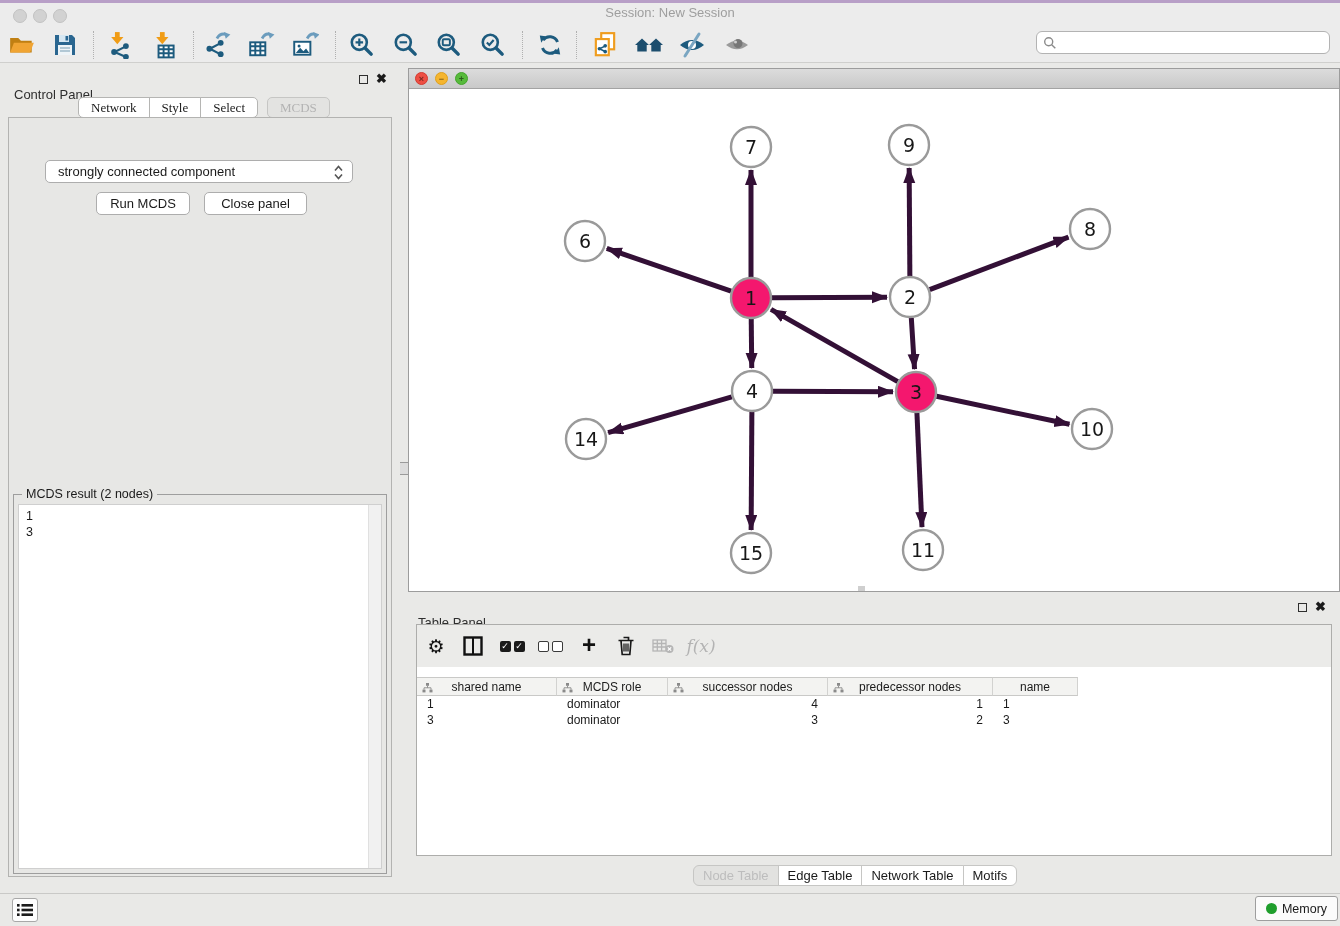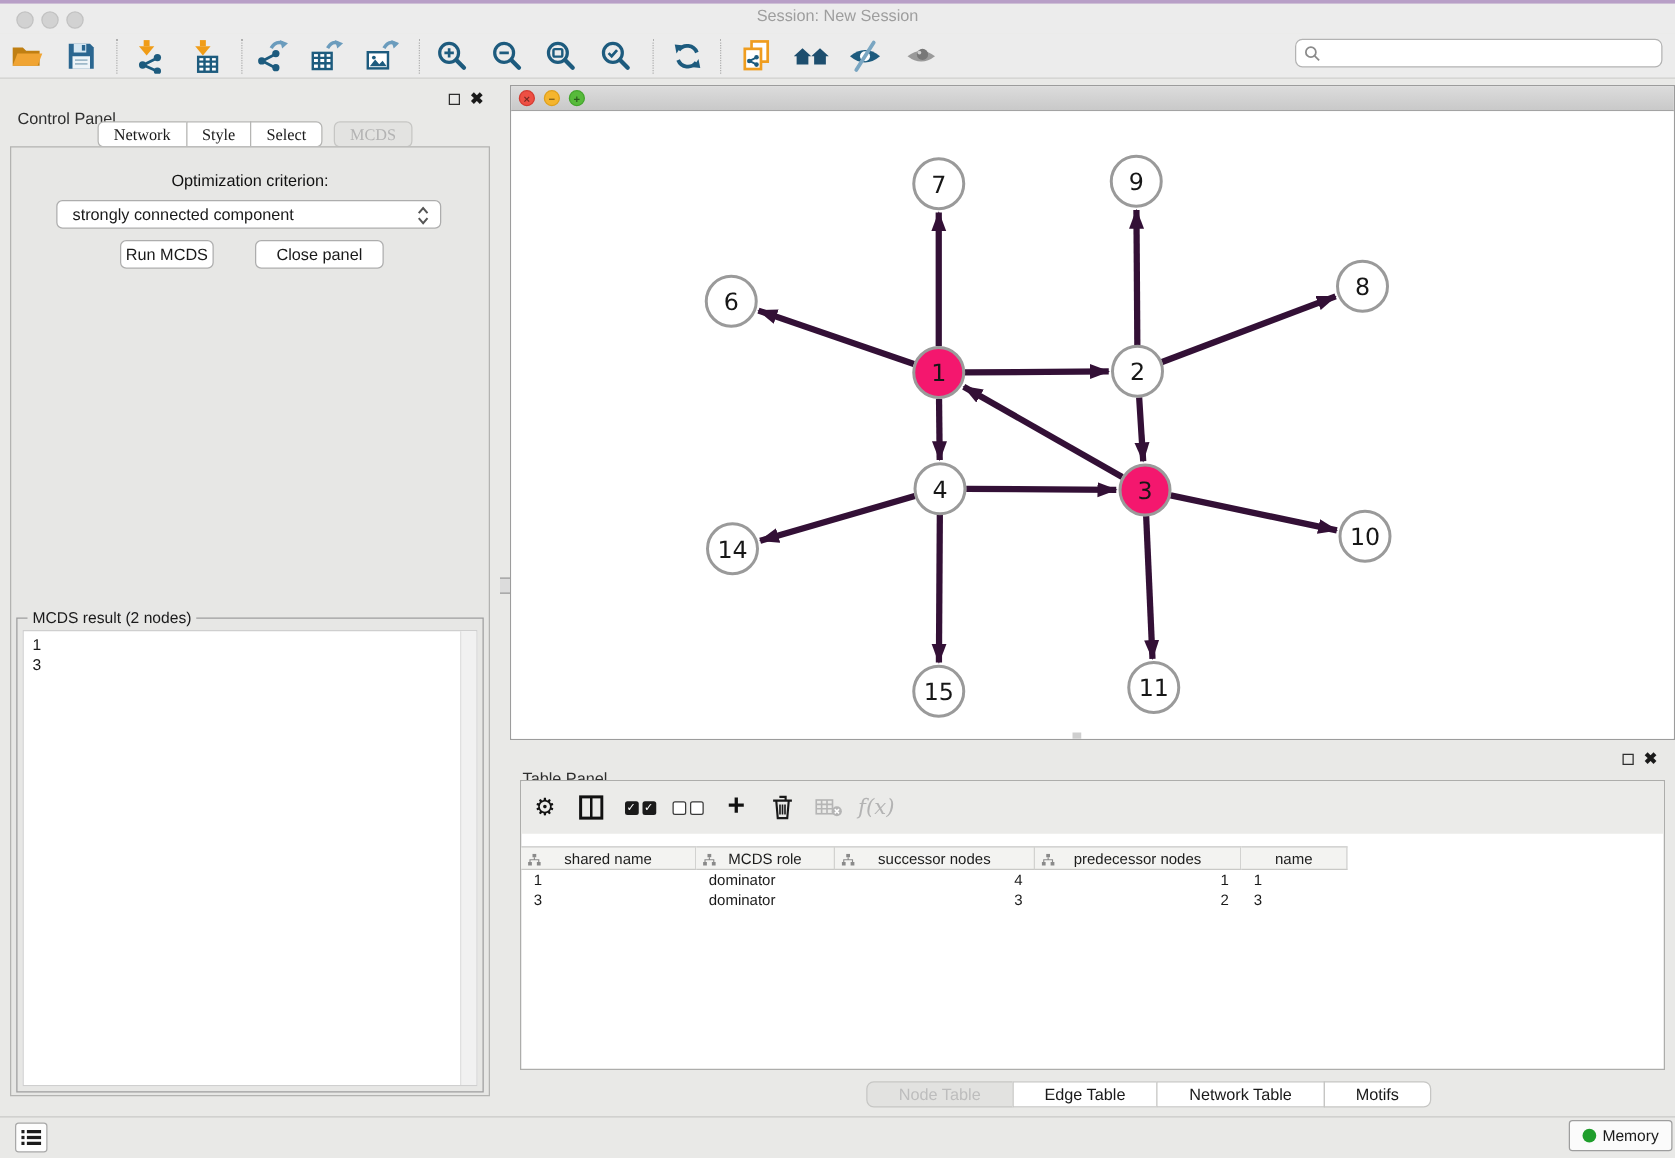--- a/index.html
+++ b/index.html
@@ -66,21 +66,21 @@
   .fx-glyph { font-family:"DejaVu Serif", serif; font-style:italic; font-size:17px; color:#b3b3b3; }
 
   .tbl-header { position:absolute; left:0; top:52px; height:19px; display:flex; }
   .th { position:relative; height:19px; background:#f3f3f1; border-right:1px solid #d2d2d0; border-top:1px solid #c9c9c7; border-bottom:1px solid #c9c9c7; font-size:12px; color:#1c1c1c; display:flex; align-items:center; justify-content:center; }
   .th .sort-ico { position:absolute; left:5px; top:5px; }
   .tbl-rows { position:absolute; left:0; top:71px; }
   .tr { display:flex; height:16px; }
   .td { font-size:12px; line-height:16px; padding:0 10px; white-space:nowrap; overflow:hidden; }
 
   .tp-tabs { position:absolute; left:285px; top:269px; height:21px; display:flex; }
-  .tp-tab { height:21px; border:1px solid #c6c6c4; background:#fff; margin-left:-1px; font-size:13px; font-weight:500; display:flex; align-items:center; justify-content:center; padding:0 25px; }
+  .tp-tab { height:21px; border:1px solid #c6c6c4; background:#fff; margin-left:-1px; font-size:13px; font-weight:500; display:flex; align-items:center; justify-content:center; padding:0 9px; }
   .tp-tab:first-child { border-radius:6px 0 0 6px; margin-left:0; }
   .tp-tab:last-child { border-radius:0 6px 6px 0; }
   .tp-tab.active { background:#e2e2e0; color:#bdbdbd; }
 
   
   .statusbar { position:absolute; left:0; top:893px; width:1340px; height:33px; background:#e9e9e7; border-top:1px solid #c9c9c7; }
   .list-btn { position:absolute; left:12px; top:4px; width:26px; height:24px; background:#fdfdfd; border:1px solid #a8a8a8; border-radius:3px; display:flex; align-items:center; justify-content:center; }
   .memory-btn { position:absolute; left:1255px; top:2px; width:83px; height:25px; background:#fbfbfb; border:1px solid #9e9e9e; border-radius:3px; display:flex; align-items:center; justify-content:center; gap:5px; font-size:12.5px; }
   .mem-dot { width:11px; height:11px; border-radius:50%; background:#1f9e2c; }
 </style>
@@ -259,29 +259,28 @@
     <span class="float-ico"></span>
     <span class="close-ico">✖</span>
   </div>
   <div class="cp-tabs" id="cp-tabs">
       <div class="cp-tab">Network</div>
       <div class="cp-tab">Style</div>
       <div class="cp-tab last-plain">Select</div>
       <div class="cp-tab active">MCDS</div>
     </div>
   <div class="cp-pane">
-    <div class="opt-label">Optimization criterion:</div>
     <div class="combo">
       <span>strongly connected component</span>
       <svg class="chev" width="9" height="15" viewBox="0 0 9 15">
           <path d="M1 5.5 4.5 1.5 8 5.5" fill="none" stroke="#555" stroke-width="1.6"></path>
           <path d="M1 9.5 4.5 13.5 8 9.5" fill="none" stroke="#555" stroke-width="1.6"></path>
         </svg>
     </div>
-    <div class="btn" style="left:87px; top:74px; width:75px;">Run MCDS</div>
+    <div class="btn" style="left:87px; top:74px; width:94px;">Run MCDS</div>
     <div class="btn" style="left:195px; top:74px; width:103px;">Close panel</div>
     <div class="result-box">
       <span class="result-legend">MCDS result (2 nodes)</span>
       <div class="result-inner">
         <div class="result-items" id="result-items">
             <div>1</div>
             <div>3</div>
           </div>
         <div class="result-scroll"></div>
       </div>

